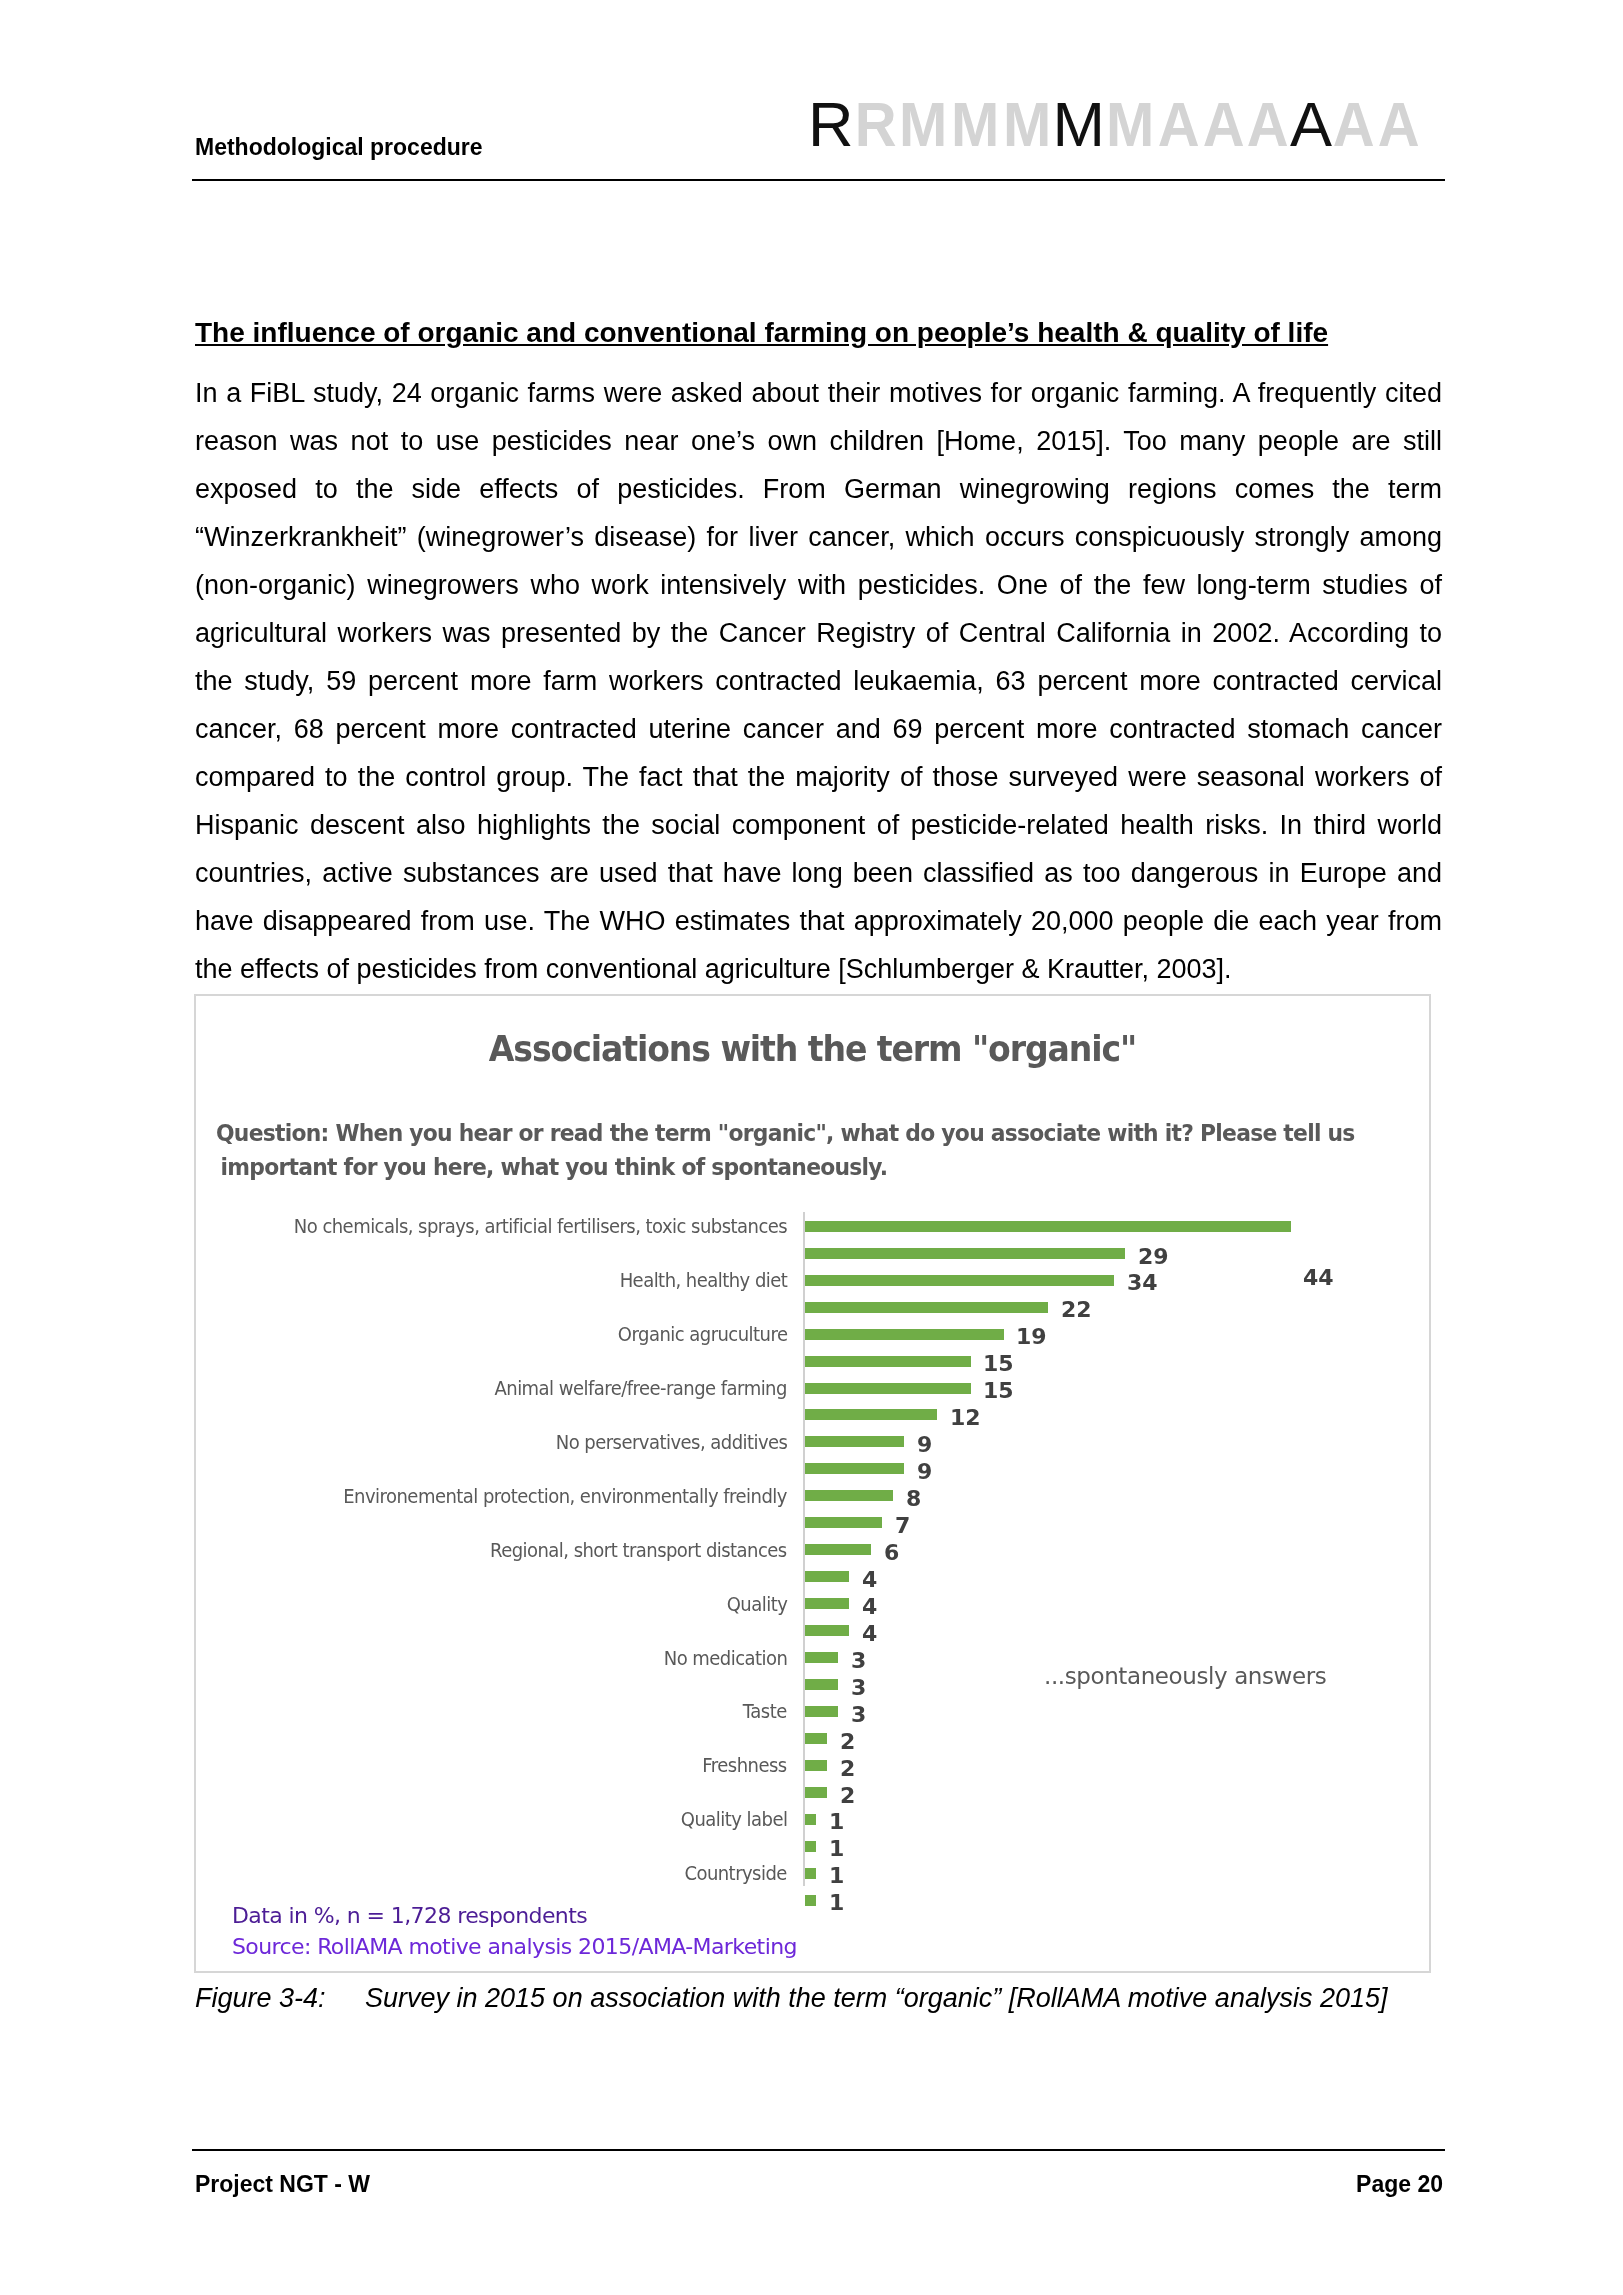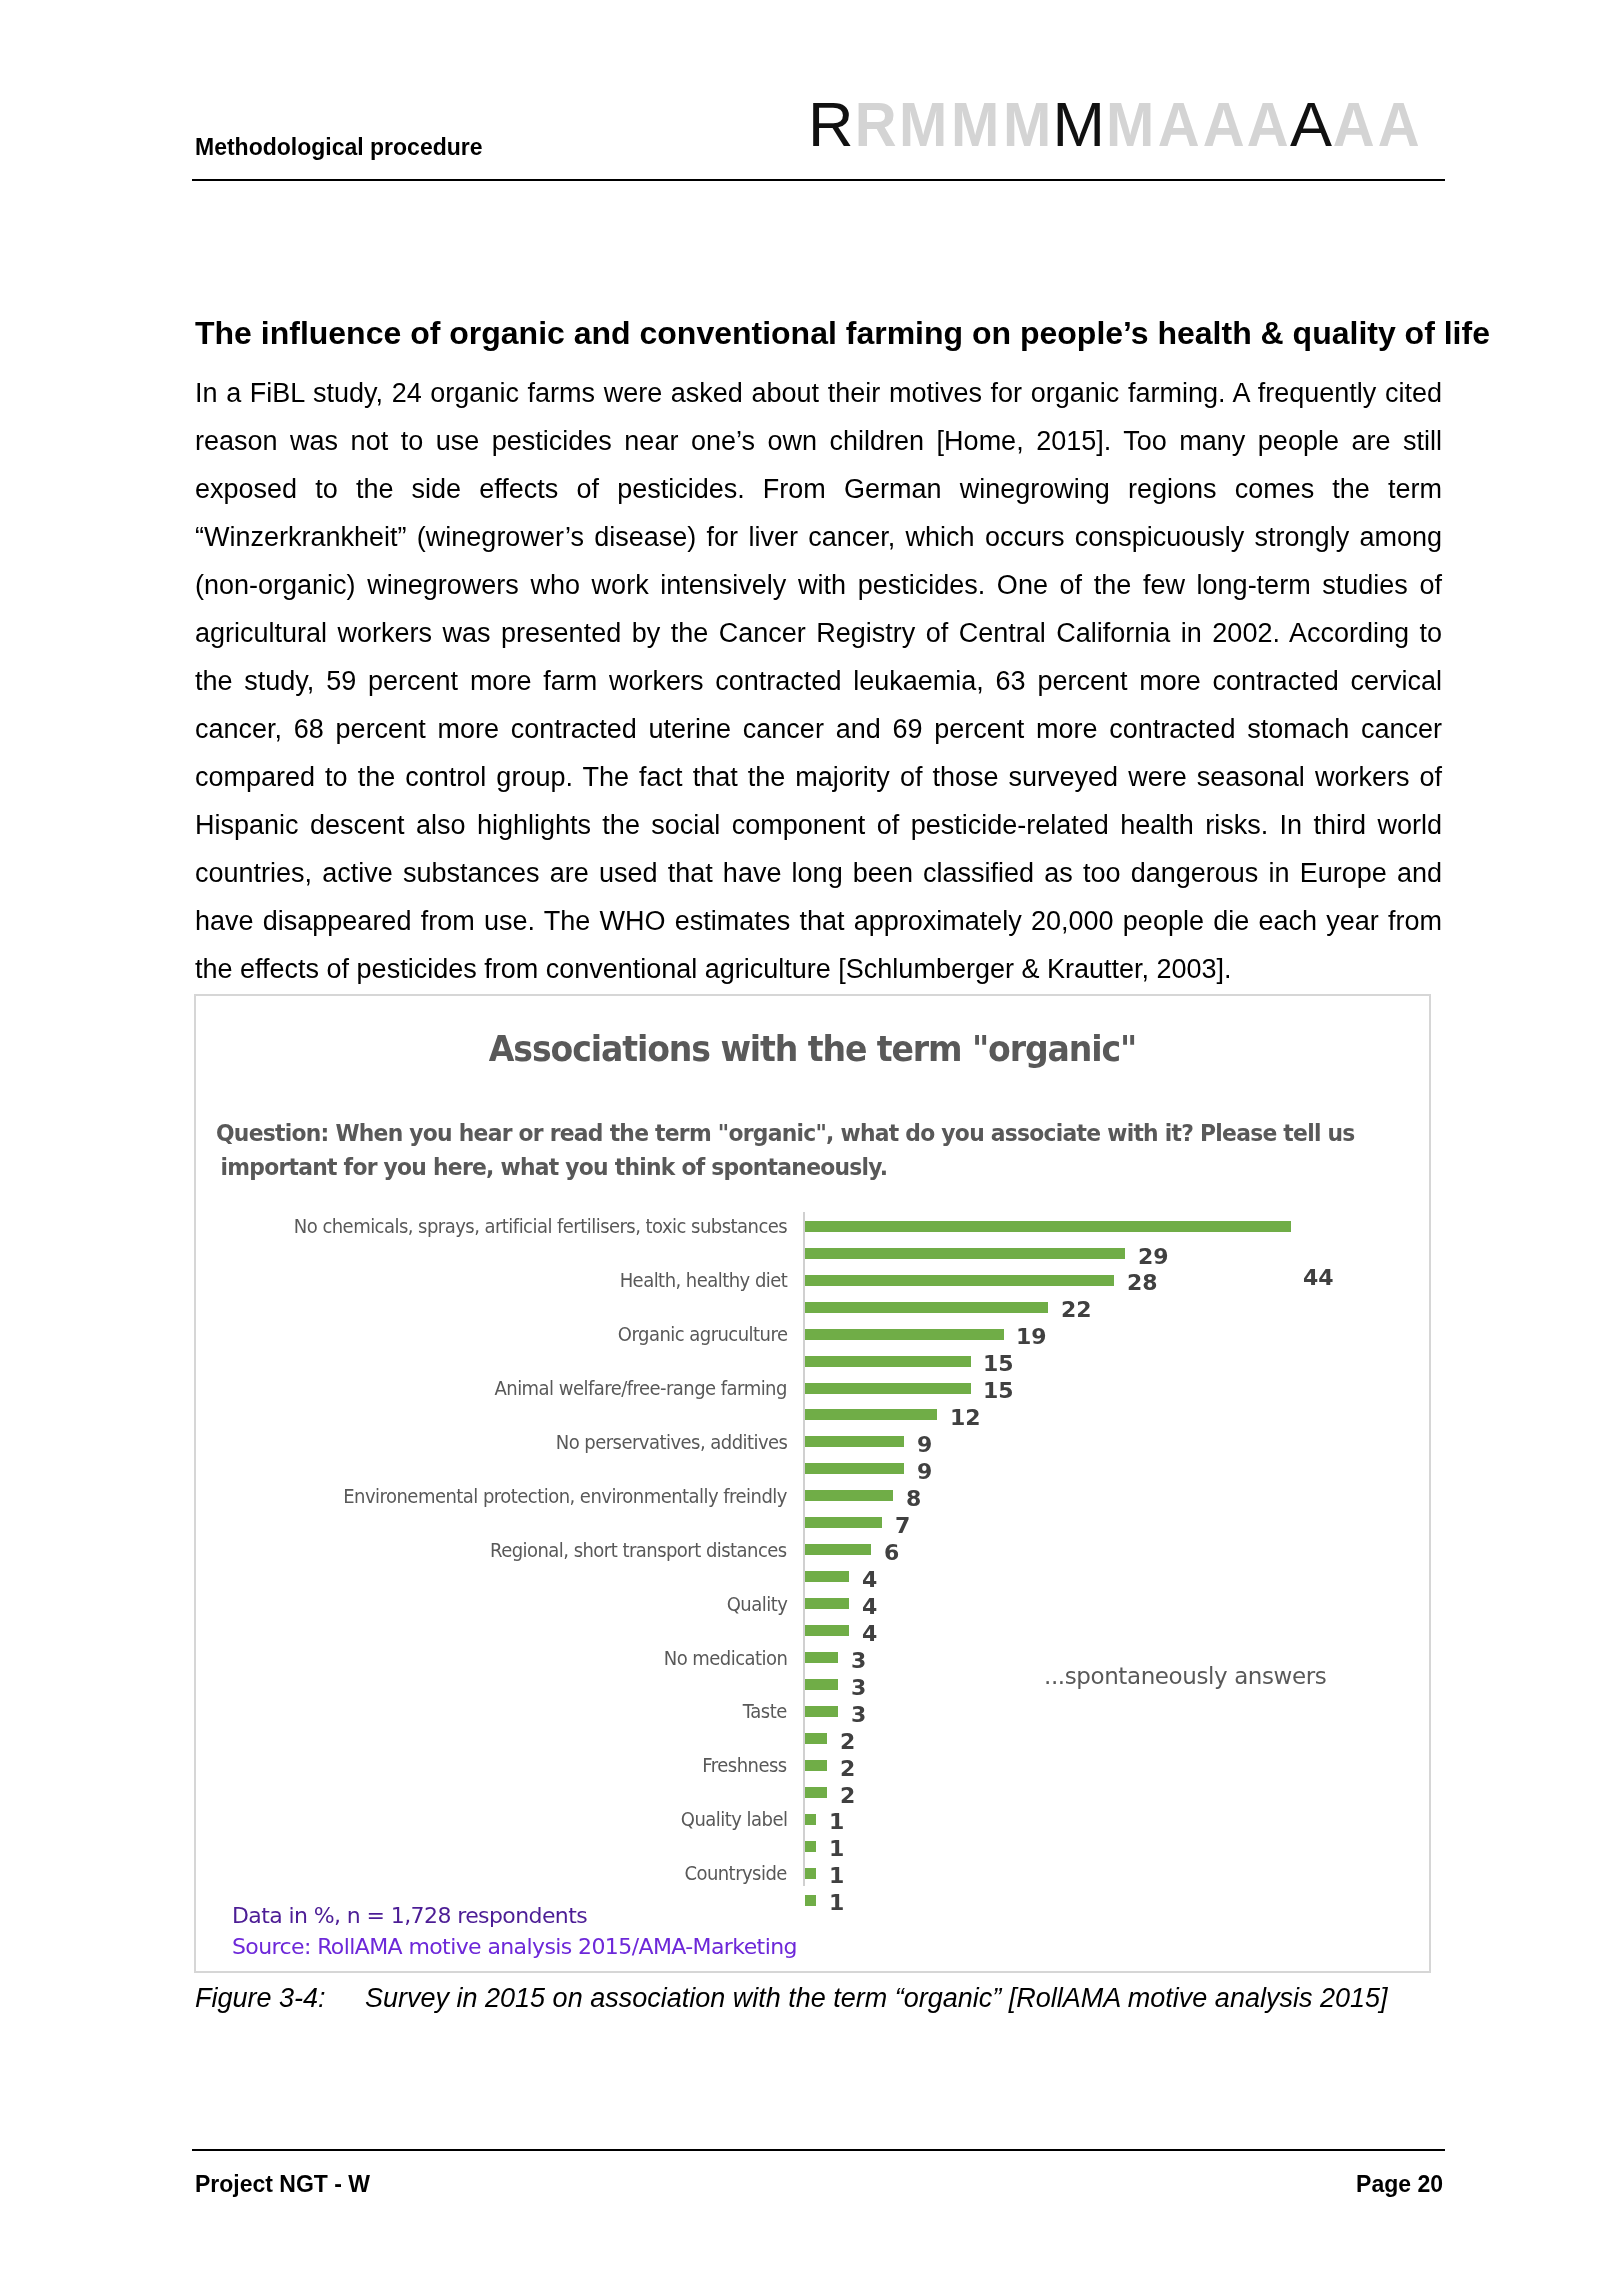--- a/index.html
+++ b/index.html
@@ -10,21 +10,21 @@
   
   #hdr-title { left:195px; top:134px; font-size:23px; font-weight:bold; line-height:26px; }
   #hdr-logo { left:808px; top:96px; height:57px; display:flex; align-items:flex-end;
               font-family:"Liberation Sans", sans-serif; font-size:63px; line-height:57px; letter-spacing:-0.8px; }
   #hdr-logo span { display:inline-block; }
   #hdr-logo .dark { color:#111; }
   #hdr-logo .ghost { color:#d4d4d4; font-weight:bold; transform:scaleX(0.92); }
   #hdr-rule { left:192px; top:179px; width:1253px; height:1.6px; background:#000; }
 
   
-  #sec-heading { left:195px; top:317px; width:1250px; font-size:32px; font-weight:bold; line-height:32px; white-space:nowrap; }
+  #sec-heading { left:195px; top:317px; width:1250px; font-size:28px; font-weight:bold; line-height:32px; white-space:nowrap;text-decoration:underline; }
   #sec-body { left:195px; top:369px; width:1247px; font-size:27px; line-height:48px; text-align:justify; }
   #sec-body p { margin:0; }
 
   
   #chart { left:194px; top:994px; width:1237px; height:979px; border:2.4px solid #d6d6d6; box-sizing:border-box; background:#fff; }
   #chart-title { left:0; top:32px; width:100%; text-align:center; font-size:36px; font-weight:bold; color:#595959; font-family:"DejaVu Sans", sans-serif; letter-spacing:-1.2px; transform:scaleX(0.92); }
   #chart-question { left:19.5px; top:120px; width:1218px; font-size:23.5px; font-weight:bold; color:#595959; line-height:34px; font-family:"DejaVu Sans", sans-serif; letter-spacing:-0.8px; white-space:nowrap; transform-origin:left top; transform:scaleX(0.93); }
   #chart-question .l2 { padding-left:4.9px; display:block; }
   #chart-plot { left:0; top:0; width:100%; height:100%; }
   .cat-label { position:absolute; right:calc(100% - 591px); font-size:20px; color:#595959; white-space:nowrap; font-family:"DejaVu Sans", sans-serif; letter-spacing:-0.6px; transform-origin:right center; transform:scaleX(0.9); line-height:24px; }
@@ -77,21 +77,21 @@
     <span class="l2">important for you here, what you think of spontaneously.</span>
   </div>
   <div id="chart-plot" class="abs">
     <div id="axis-line"></div>
   <div class="bar" style="top: 225px; width: 486px; background: rgb(112, 173, 71);"></div>
       <div class="bar-val" style="top: 222px; left: 1107px; margin-top: 48px;">44</div>
       <div class="cat-label" style="top: 218px;">No chemicals, sprays, artificial fertilisers, toxic substances</div>
       <div class="bar" style="top: 252px; width: 320px; background: rgb(112, 173, 71);"></div>
       <div class="bar-val" style="top: 249px; left: 942px;">29</div>
       <div class="bar" style="top: 279px; width: 309px; background: rgb(112, 173, 71);"></div>
-      <div class="bar-val" style="top: 275px; left: 931px;">28</div>
+      <div class="bar-val" style="top: 275px; left: 931px;">34</div>
       <div class="cat-label" style="top: 272px;">Health, healthy diet</div>
       <div class="bar" style="top: 306px; width: 243px; background: rgb(112, 173, 71);"></div>
       <div class="bar-val" style="top: 302px; left: 865px;">22</div>
       <div class="bar" style="top: 333px; width: 199px; background: rgb(112, 173, 71);"></div>
       <div class="bar-val" style="top: 329px; left: 820px;">19</div>
       <div class="cat-label" style="top: 326px;">Organic agruculture</div>
       <div class="bar" style="top: 360px; width: 166px; background: rgb(112, 173, 71);"></div>
       <div class="bar-val" style="top: 356px; left: 787px;">15</div>
       <div class="bar" style="top: 387px; width: 166px; background: rgb(112, 173, 71);"></div>
       <div class="bar-val" style="top: 383px; left: 787px;">15</div>

